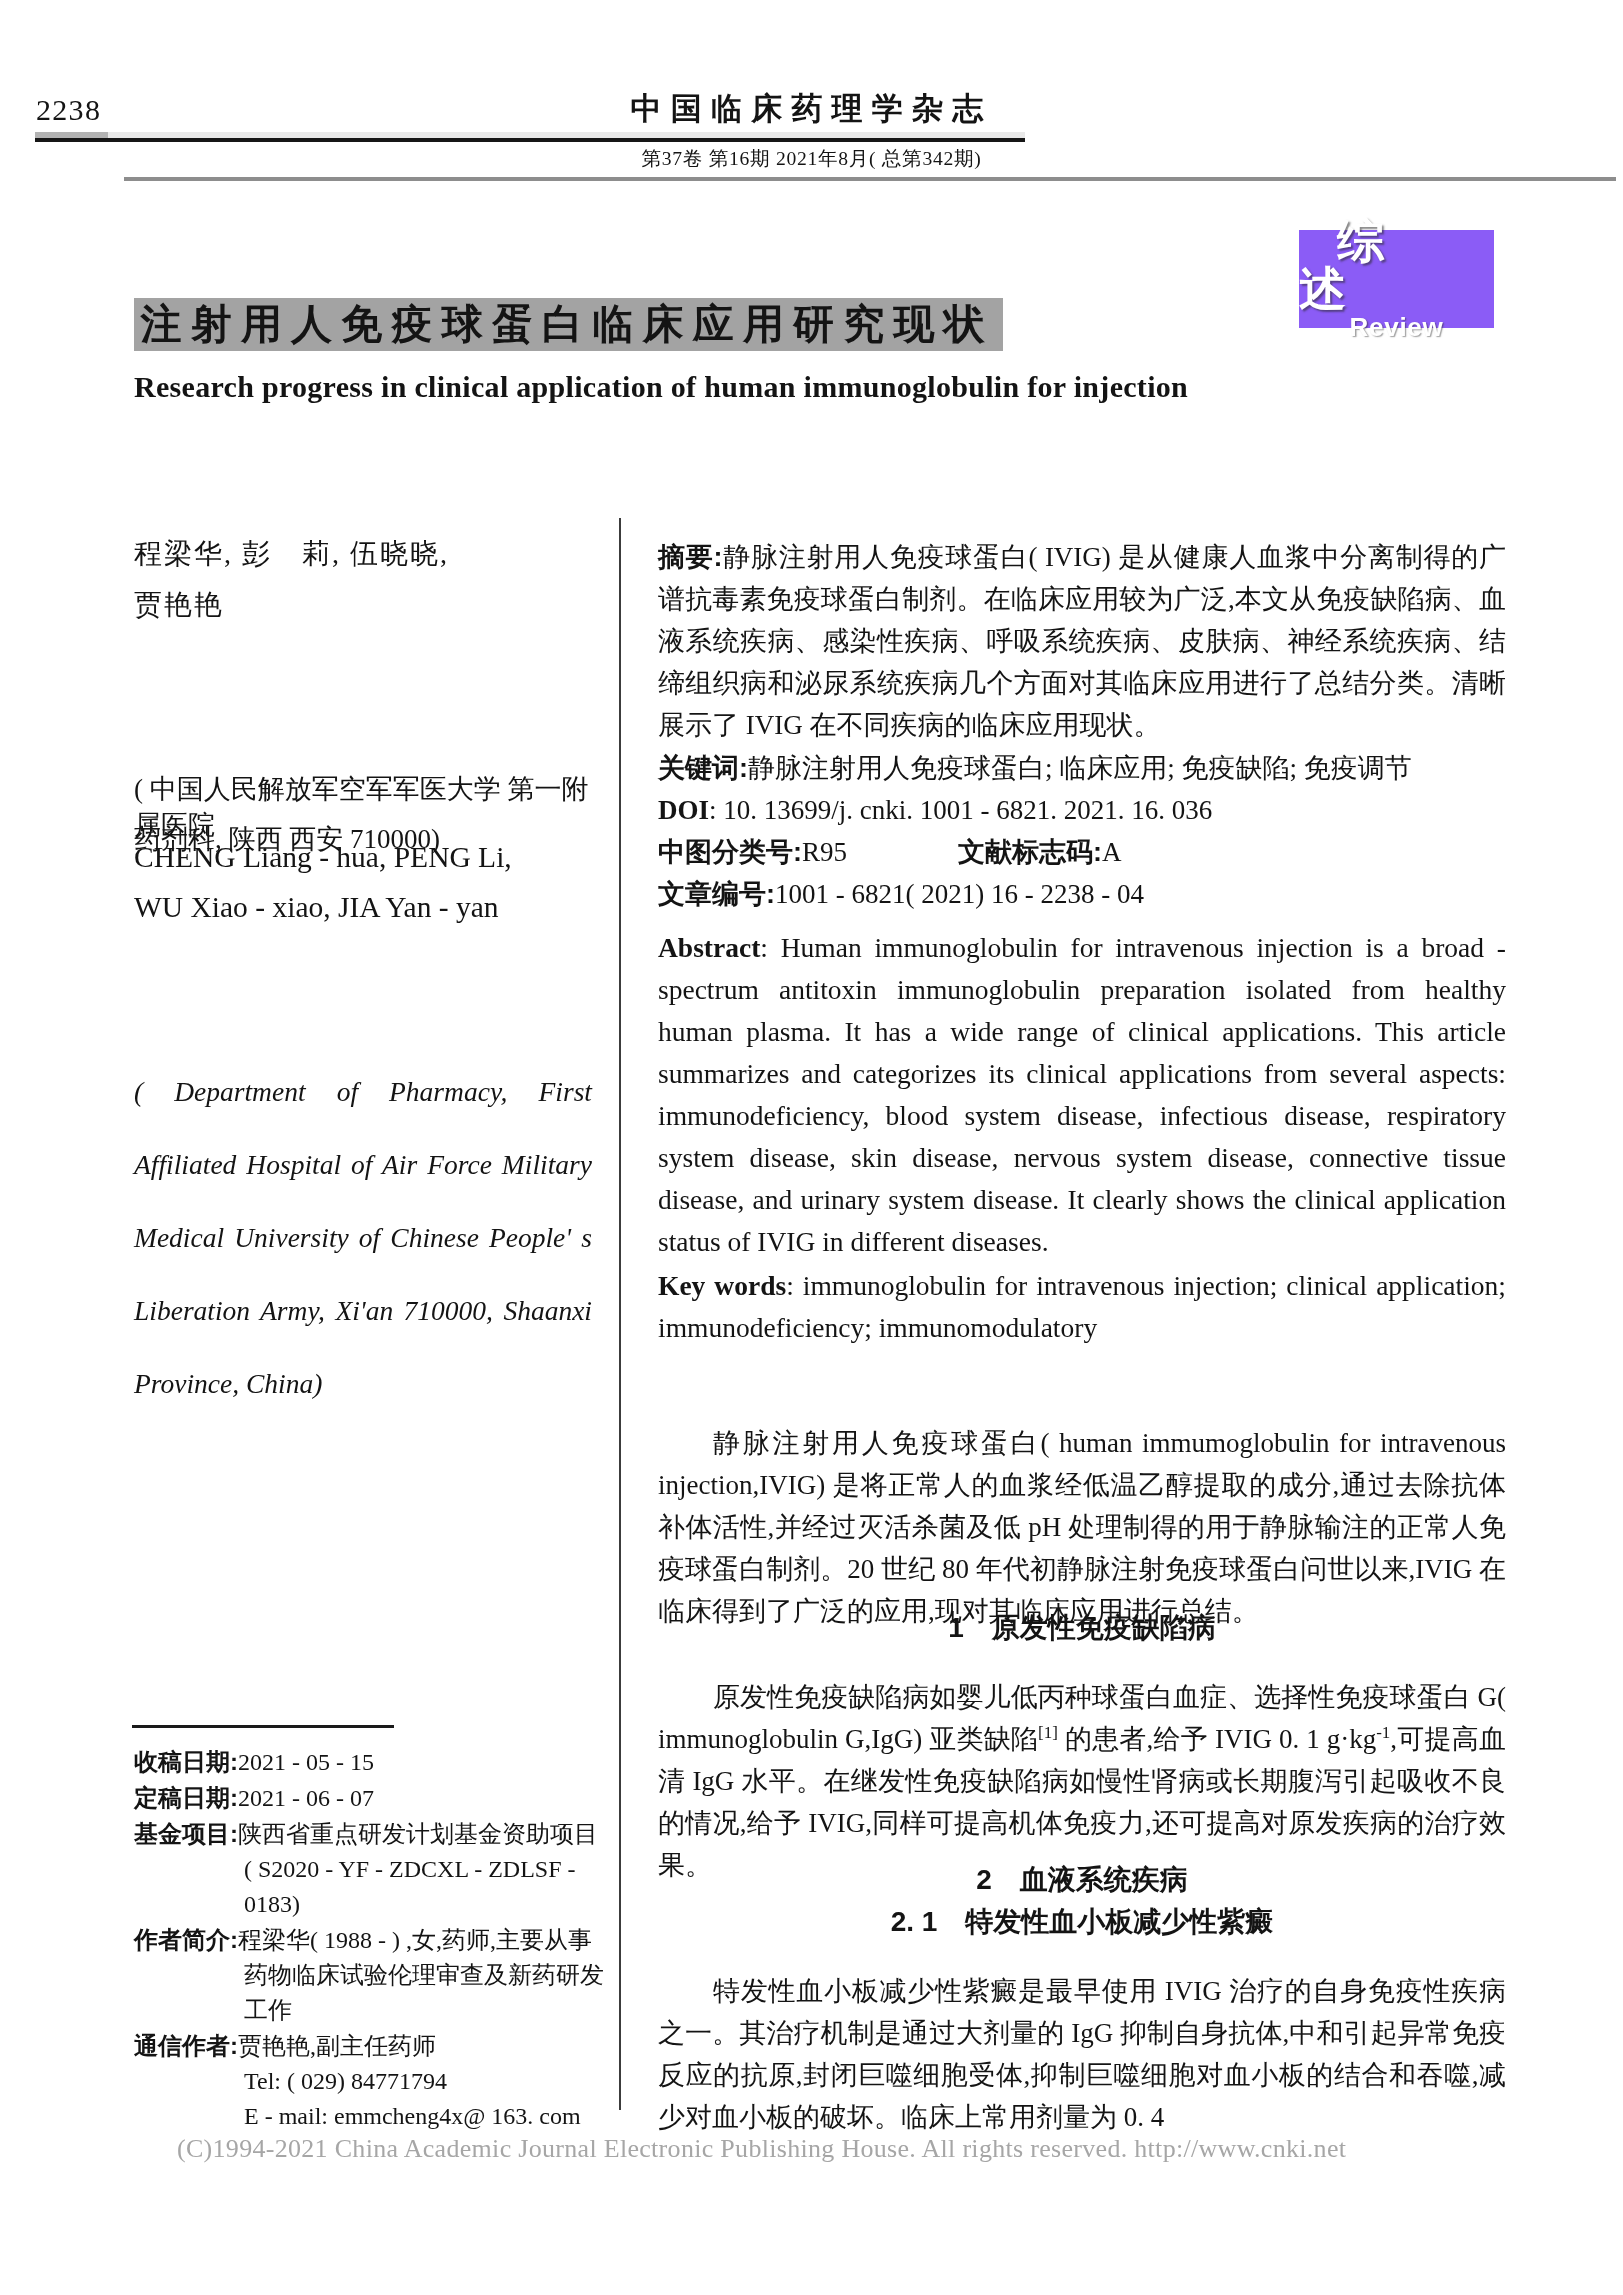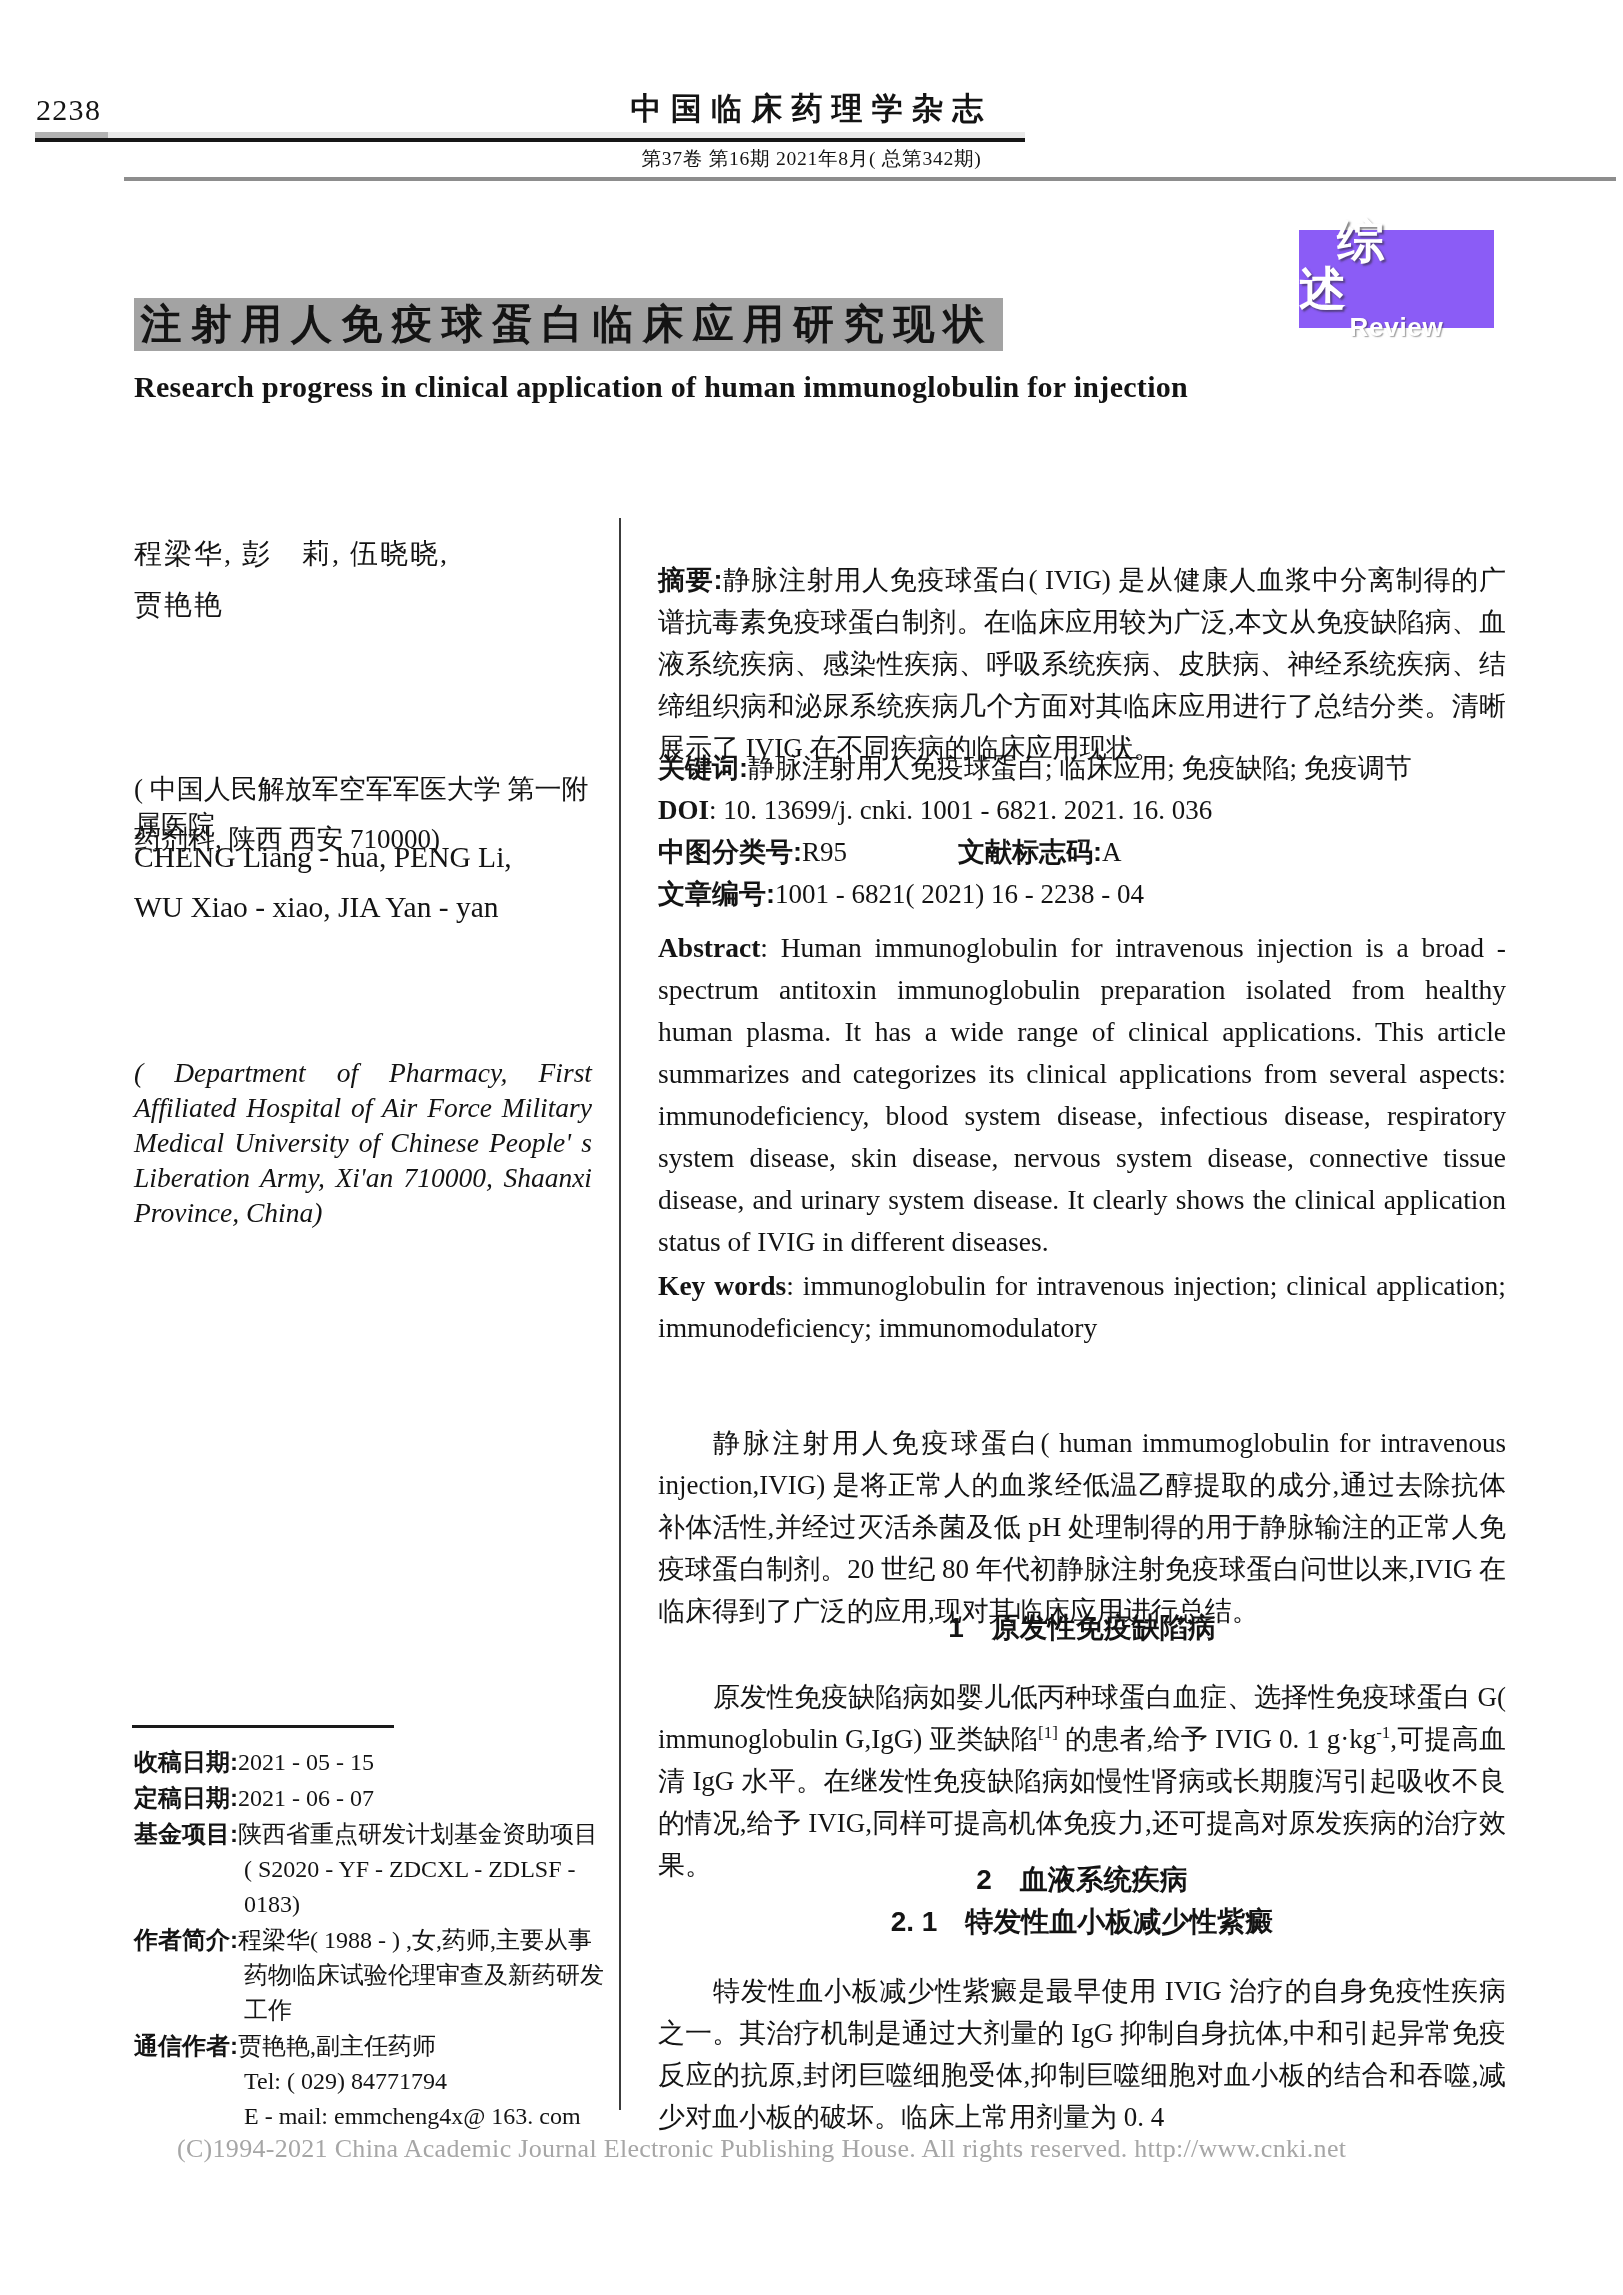--- a/index.html
+++ b/index.html
@@ -34,32 +34,32 @@
   .article-title-en{left:134px;top:370px;width:1375px;font-size:30px;font-weight:700;letter-spacing:0.3px;}
 
   
   .lc{left:134px;width:458px;}
   .authors-cn-1{top:535px;font-size:28px;letter-spacing:2px;}
   .authors-cn-2{top:586px;font-size:28px;letter-spacing:2px;}
   .affil-cn-1{top:771px;font-size:27px;}
   .affil-cn-2{top:821px;font-size:27px;}
   .authors-en-1{top:841px;font-size:29.5px;}
   .authors-en-2{top:891px;font-size:29.5px;}
-  .affil-en{top:1055px;font-size:27.5px;font-style:italic;line-height:35px;text-align:justify;}
+  .affil-en{top:1055px;font-size:27.5px;font-style:italic;line-height:73px;text-align:justify;}
   .fn-rule{left:132px;top:1725px;width:262px;height:2.6px;background:#1a1a1a;}
   .footnotes{left:134px;top:1744px;width:469px;font-size:24px;line-height:35px;}
   .fn-line{white-space:nowrap;}
   .fn-line .fn-label{font-family:"Liberation Sans","DejaVu Sans",sans-serif;font-weight:700;}
   .fn-line.indent{padding-left:110px;}
 
   
   .rc{left:658px;width:848px;font-size:27px;line-height:42px;text-align:justify;}
   .lbl{font-family:"Liberation Sans","DejaVu Sans",sans-serif;font-weight:700;}
   .blbl{font-weight:700;}
-  .abstract-cn{top:532px;}
+  .abstract-cn{top:509px;}
   .keywords-cn{top:720px;}
   .doi-line{top:762px;}
   .clc-line{top:804px;}
   .clc-gap{display:inline-block;width:111px;}
   .artid-line{top:846px;}
   .abstract-en{top:899px;font-size:27.5px;}
   .keywords-en{top:1237px;font-size:27.5px;}
   .para{text-indent:55px;}
   .para1{top:1395px;}
   .h1{top:1607px;}

